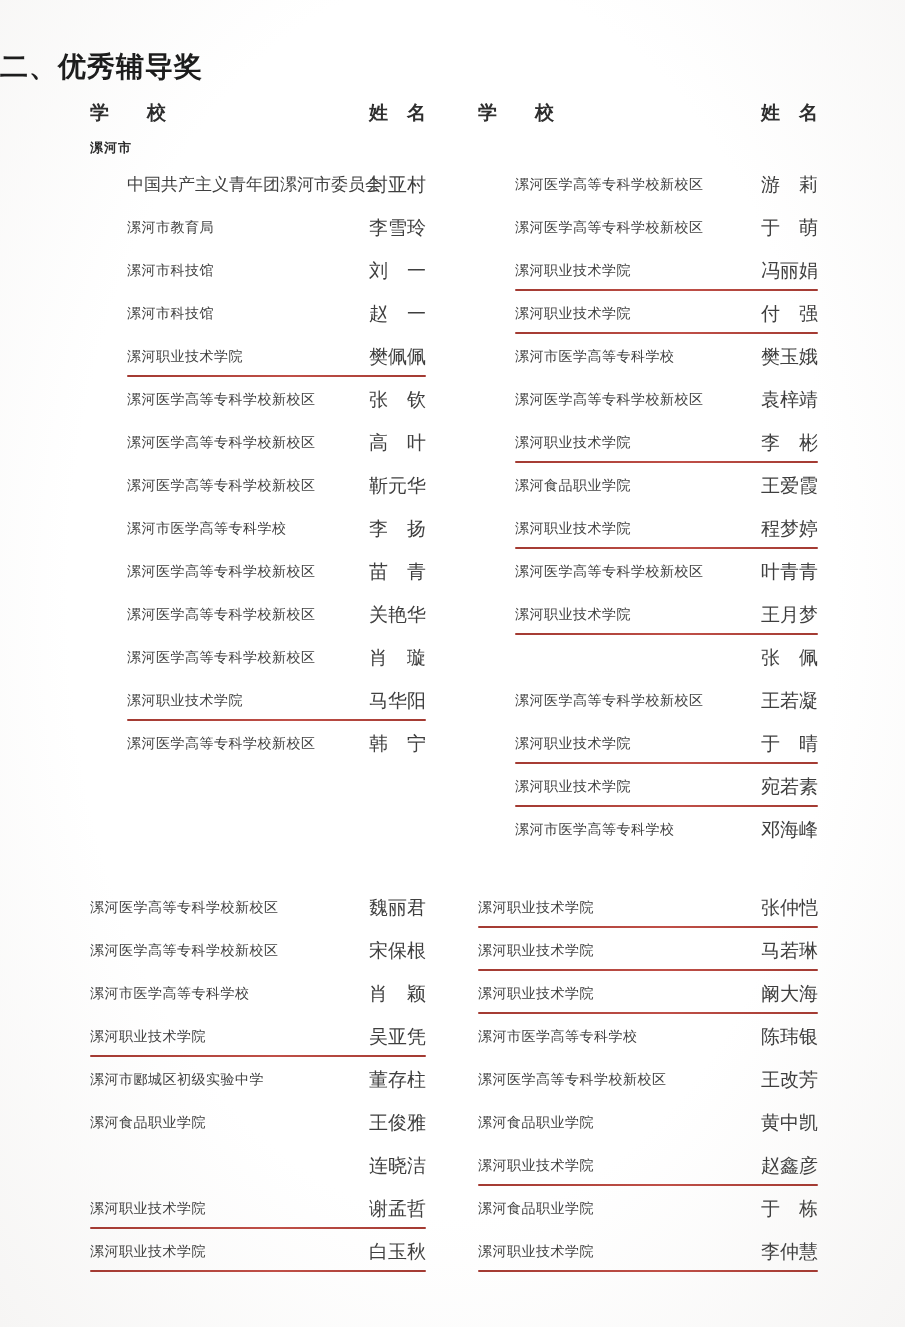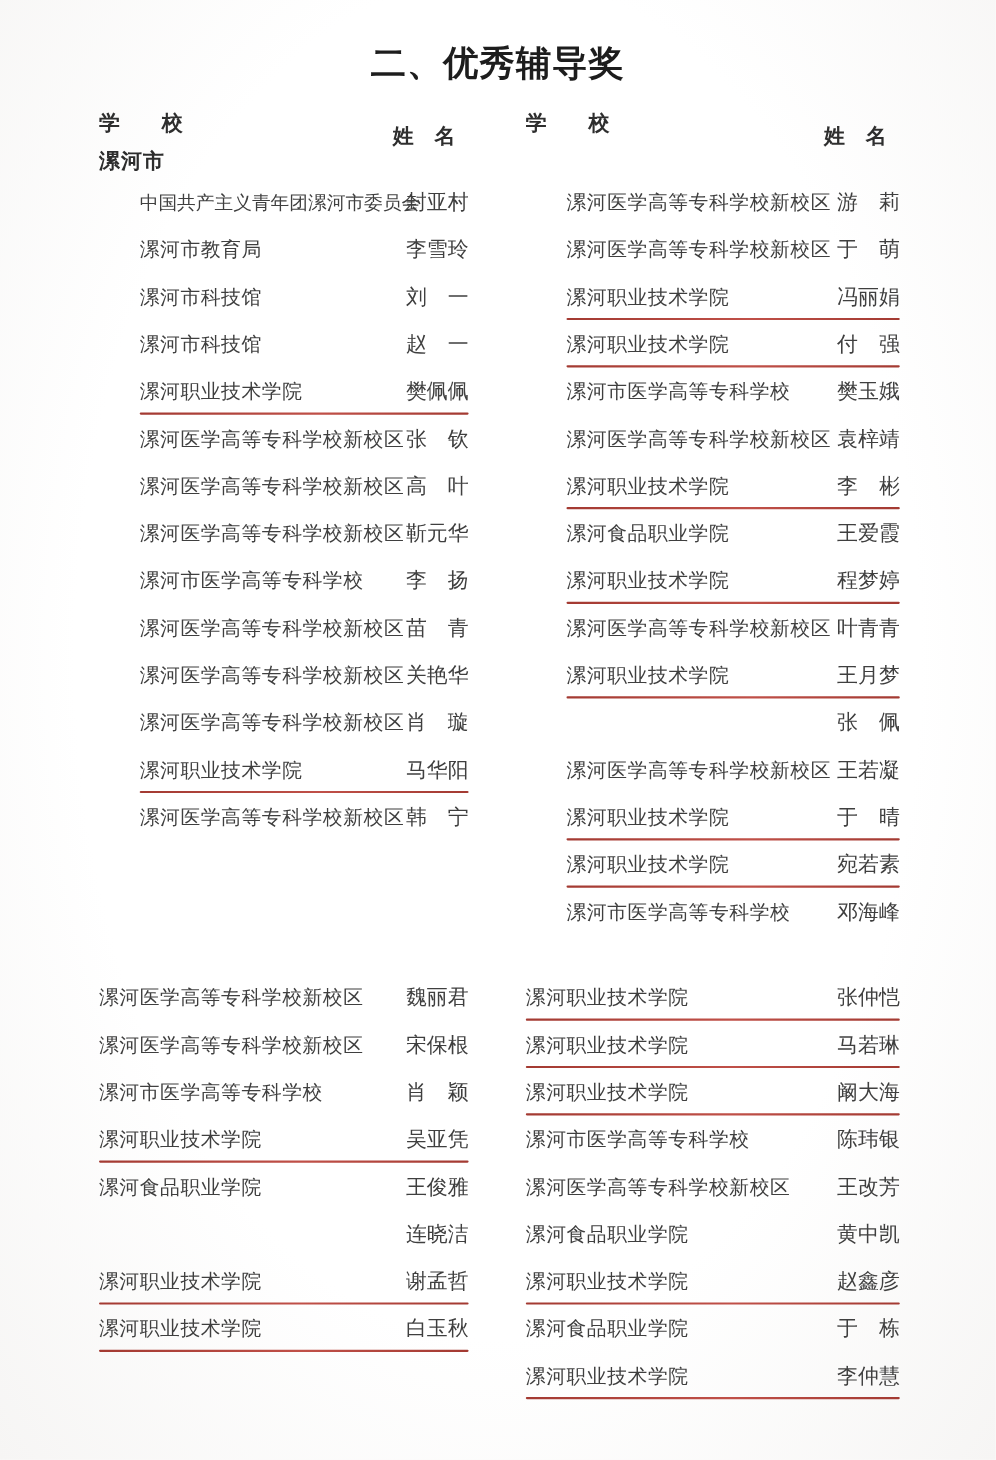--- a/index.html
+++ b/index.html
@@ -16,25 +16,25 @@
     overflow: hidden;
   }
   .page {
     position: relative;
     width: 905px;
     height: 1327px;
     background: radial-gradient(ellipse at 50% 45%, #ffffff 60%, #f6f5f4 100%);
   }
   .title {
     position: absolute;
-    top: 36px; left: 0; right: 0;
-    text-align: center;
+    top: 48px; left: 0; right: 0;
+    text-align: left;
     font-family: "Liberation Sans", "DejaVu Sans", sans-serif;
     font-weight: 700;
-    font-size: 32px;
+    font-size: 28px;
     letter-spacing: 1px;
     color: var(--ink-dark);
   }
   .col {
     position: absolute;
     top: 0;
     height: 1327px;
   }
   .col-left  { left: 90px;  width: 336px; }
   .col-right { left: 478px; width: 340px; }
@@ -48,46 +48,45 @@
     color: #2e2e2e;
   }
   .h-school {
     position: absolute;
     left: 0;
     width: 74%;
     white-space: nowrap;
   }
   .h-name {
     position: absolute;
-    right: 12px;
+    right: 0;
     white-space: nowrap;
-    margin-top: 12px;
   }
   .region {
     position: absolute;
     top: 134px; left: 0;
     height: 28px;
     line-height: 28px;
     font-weight: 700;
-    font-size: 19px;
+    font-size: 13px;
     color: #2c2c2c;
     letter-spacing: 1px;
   }
   .rows { position: absolute; left: 0; right: 0; }
   .rows.group-top    { top: 163px; margin-left: 37px; }
   .rows.group-bottom { top: 886px; }
   .row {
     position: relative;
     height: 43px;
   }
   .row .school {
     position: absolute;
     left: 0;
     line-height: 43px;
-    font-size: 18px;
+    font-size: 14px;
     letter-spacing: 0.5px;
     white-space: nowrap;
   }
   .row .school.long {
     font-size: 17px;
     letter-spacing: 0;
   }
   .row .name {
     position: absolute;
     right: 0;
@@ -187,20 +186,24 @@
         </div>
         <div class="row">
           <span class="school">漯河市医学高等专科学校</span>
           <span class="name">肖　颖</span>
         </div>
         <div class="row underlined">
           <span class="school">漯河职业技术学院</span>
           <span class="name">吴亚凭</span>
         </div>
         <div class="row">
+          <span class="school">漯河市郾城区初级实验中学</span>
+          <span class="name">董存柱</span>
+        </div>
+        <div class="row">
           <span class="school">漯河食品职业学院</span>
           <span class="name">王俊雅</span>
         </div>
         <div class="row">
           <span class="name">连晓洁</span>
         </div>
         <div class="row underlined">
           <span class="school">漯河职业技术学院</span>
           <span class="name">谢孟哲</span>
         </div>

